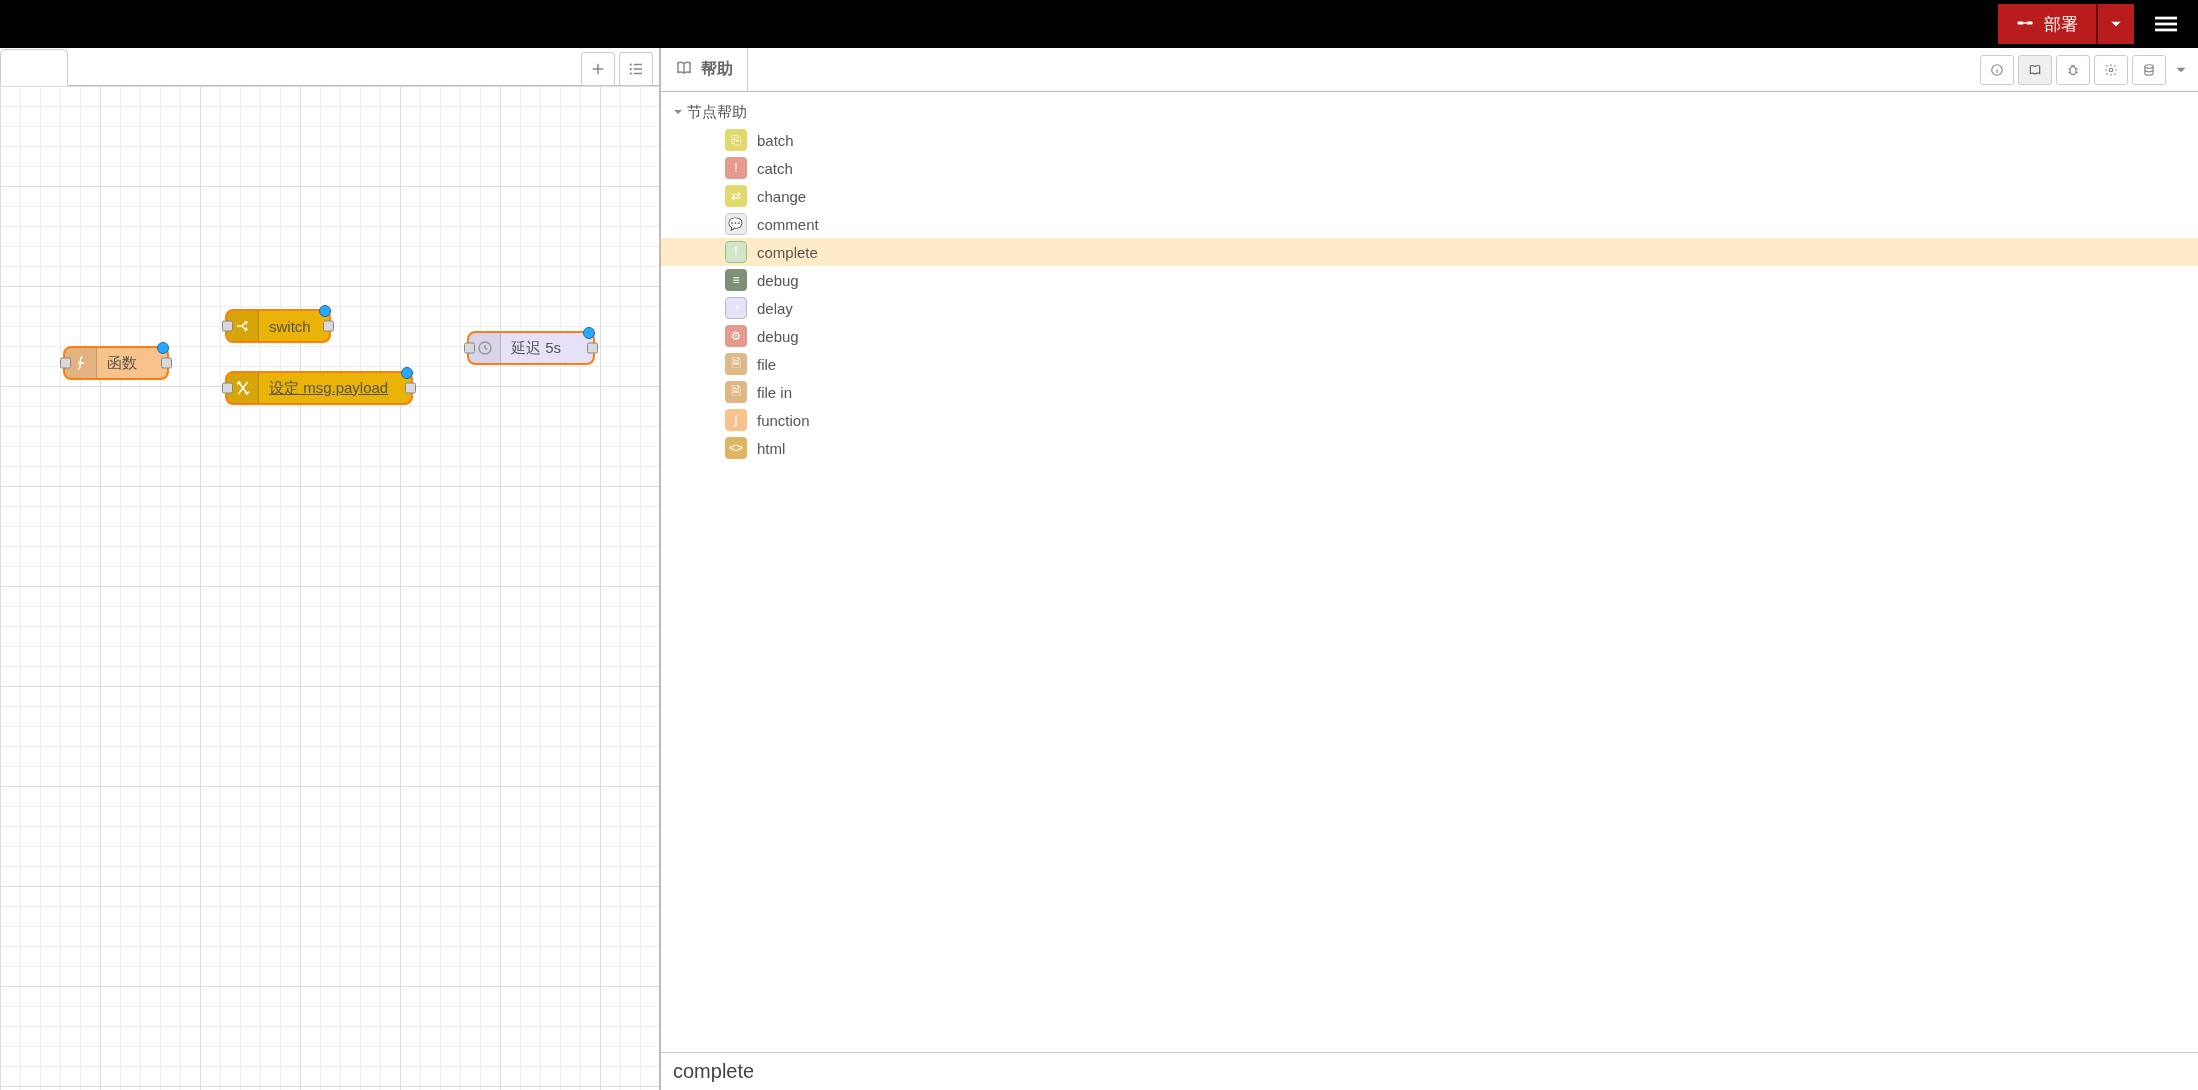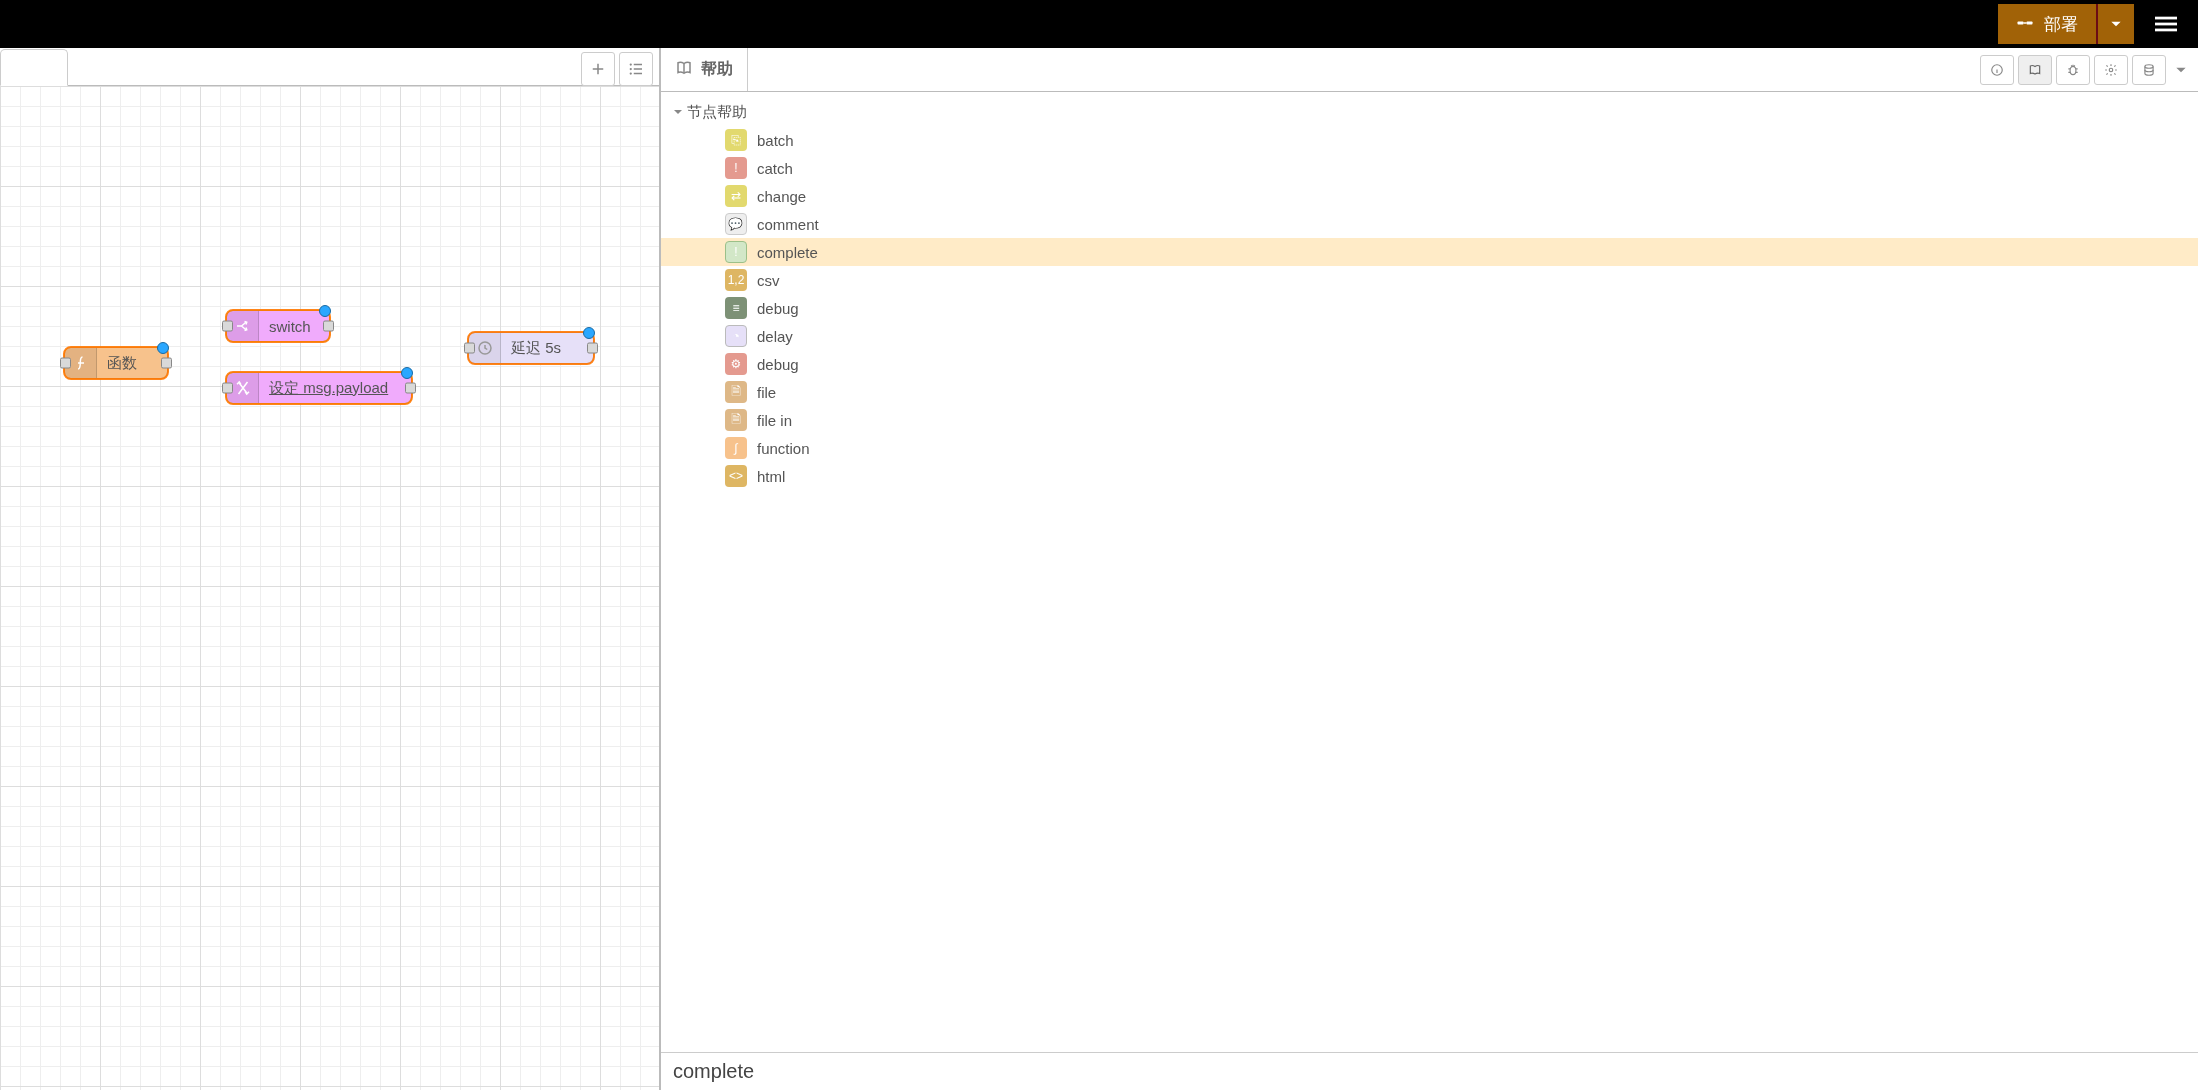--- a/index.html
+++ b/index.html
@@ -1,18 +1,18 @@
 <!DOCTYPE html>
 <html><head>
 <meta charset="utf-8">
 <style>
 * { margin: 0; padding: 0; box-sizing: border-box; }
 body { font-family: -apple-system, BlinkMacSystemFont, "Segoe UI", Helvetica, Arial, sans-serif; font-size: 14px; color: #555; overflow: hidden; }
 .header { height: 48px; background: #000; display: flex; align-items: center; justify-content: flex-end; padding: 0 8px; }
-.deploy-btn { background: #a16207; color: #fff; height: 40px; display: flex; align-items: center; margin: 0 8px; }
+.deploy-btn { background: #b91c1c; color: #fff; height: 40px; display: flex; align-items: center; margin: 0 8px; }
 .deploy-btn .main { display: flex; align-items: center; padding: 0 18px; height: 100%; gap: 10px; cursor: pointer; border-right: 2px solid #6b0c15; }
 .deploy-btn .caret-part { width: 36px; height: 100%; display: flex; align-items: center; justify-content: center; cursor: pointer; }
 .deploy-btn .label { font-size: 17px; font-weight: 400; }
 .hamburger { width: 48px; height: 48px; display: flex; align-items: center; justify-content: center; cursor: pointer; color: #fff; }
 
 .workspace { display: flex; height: calc(100vh - 48px); position: relative; }
 .editor { position: relative; flex: 0 0 660px; background: #fff; border-right: 1px solid #bbb; display: flex; flex-direction: column; }
 .tabbar { height: 38px; border-bottom: 1px solid #bbb; display: flex; align-items: flex-end; position: relative; }
 .tab { height: 37px; width: 68px; border: 1px solid #ccc; border-bottom: 1px solid #fff; border-top-left-radius: 5px; border-top-right-radius: 5px; background: #fff; margin-bottom: -1px; }
 .toolbar-tr { position: absolute; right: 6px; top: 4px; display: flex; gap: 4px; }
@@ -25,21 +25,21 @@
 .node.selected { outline: 2px solid rgba(255,120,0,.9); outline-offset: -1px; }
 .node .iconcell { width: 32px; height: 100%; display: flex; align-items: center; justify-content: center; border-top-left-radius:7px; border-bottom-left-radius:7px; border-right:1px solid rgba(0,0,0,.15); }
 .node .lbl { padding: 0 14px 0 10px; font-size: 15px; white-space: nowrap; }
 .node .port { position: absolute; width: 11px; height: 11px; background: #d9d9d9; border: 1px solid #888; border-radius: 2px; top: 50%; transform: translateY(-50%); }
 .node .port.in { left: -5px; }
 .node .port.out { right: -5px; }
 .node .dot { position: absolute; width: 12px; height: 12px; border-radius: 50%; background: #2aa7ff; border: 1px solid #1a6aa3; right: -2px; top: -6px; }
 
 .n-function { background: #f7c28c; border: 1px solid #c7915c; }
 .n-function .iconcell { background: rgba(0,0,0,.08); }
-.n-switch, .n-change { background: #f0abfc; border: 1px solid #b2aa40; }
+.n-switch, .n-change { background: #eab308; border: 1px solid #b2aa40; }
 .n-switch .iconcell, .n-change .iconcell { background: rgba(0,0,0,.08); }
 .n-delay { background: #e6e0f8; border: 1px solid #a497c7; }
 .n-delay .iconcell { background: rgba(0,0,0,.05); }
 
 .sidebar { flex: 1; border-left: 1px solid #bbb; display: flex; flex-direction: column; min-width: 0; }
 .sidebar-head { height: 44px; display: flex; align-items: center; border-bottom: 1px solid #bbb; }
 .sidebar-tab { display: flex; align-items: center; gap: 8px; padding: 0 14px; height: 100%; border-right: 1px solid #ccc; }
 .sidebar-sp { flex: 1; }
 .sidebar-tools { display: flex; align-items: center; height: 100%; gap: 4px; padding-right: 6px; }
 .sb-btn { width: 34px; height: 30px; border: 1px solid #ccc; border-radius: 3px; background: #fff; display: flex; align-items: center; justify-content: center; cursor: pointer; color: #888; }
@@ -265,24 +265,20 @@
           </div>
           <div class="tree-row leaf">
             <span class="palette-ico pi-comment">💬</span>
             <span>comment</span>
           </div>
           <div class="tree-row leaf selected">
             <span class="palette-ico pi-complete">!</span>
             <span>complete</span>
           </div>
           <div class="tree-row leaf">
-            <span class="palette-ico pi-csv">1,2</span>
-            <span>csv</span>
-          </div>
-          <div class="tree-row leaf">
             <span class="palette-ico pi-debug">≡</span>
             <span>debug</span>
           </div>
           <div class="tree-row leaf">
             <span class="palette-ico pi-delay">◔</span>
             <span>delay</span>
           </div>
           <div class="tree-row leaf">
             <span class="palette-ico pi-exec">⚙</span>
             <span>debug</span>

